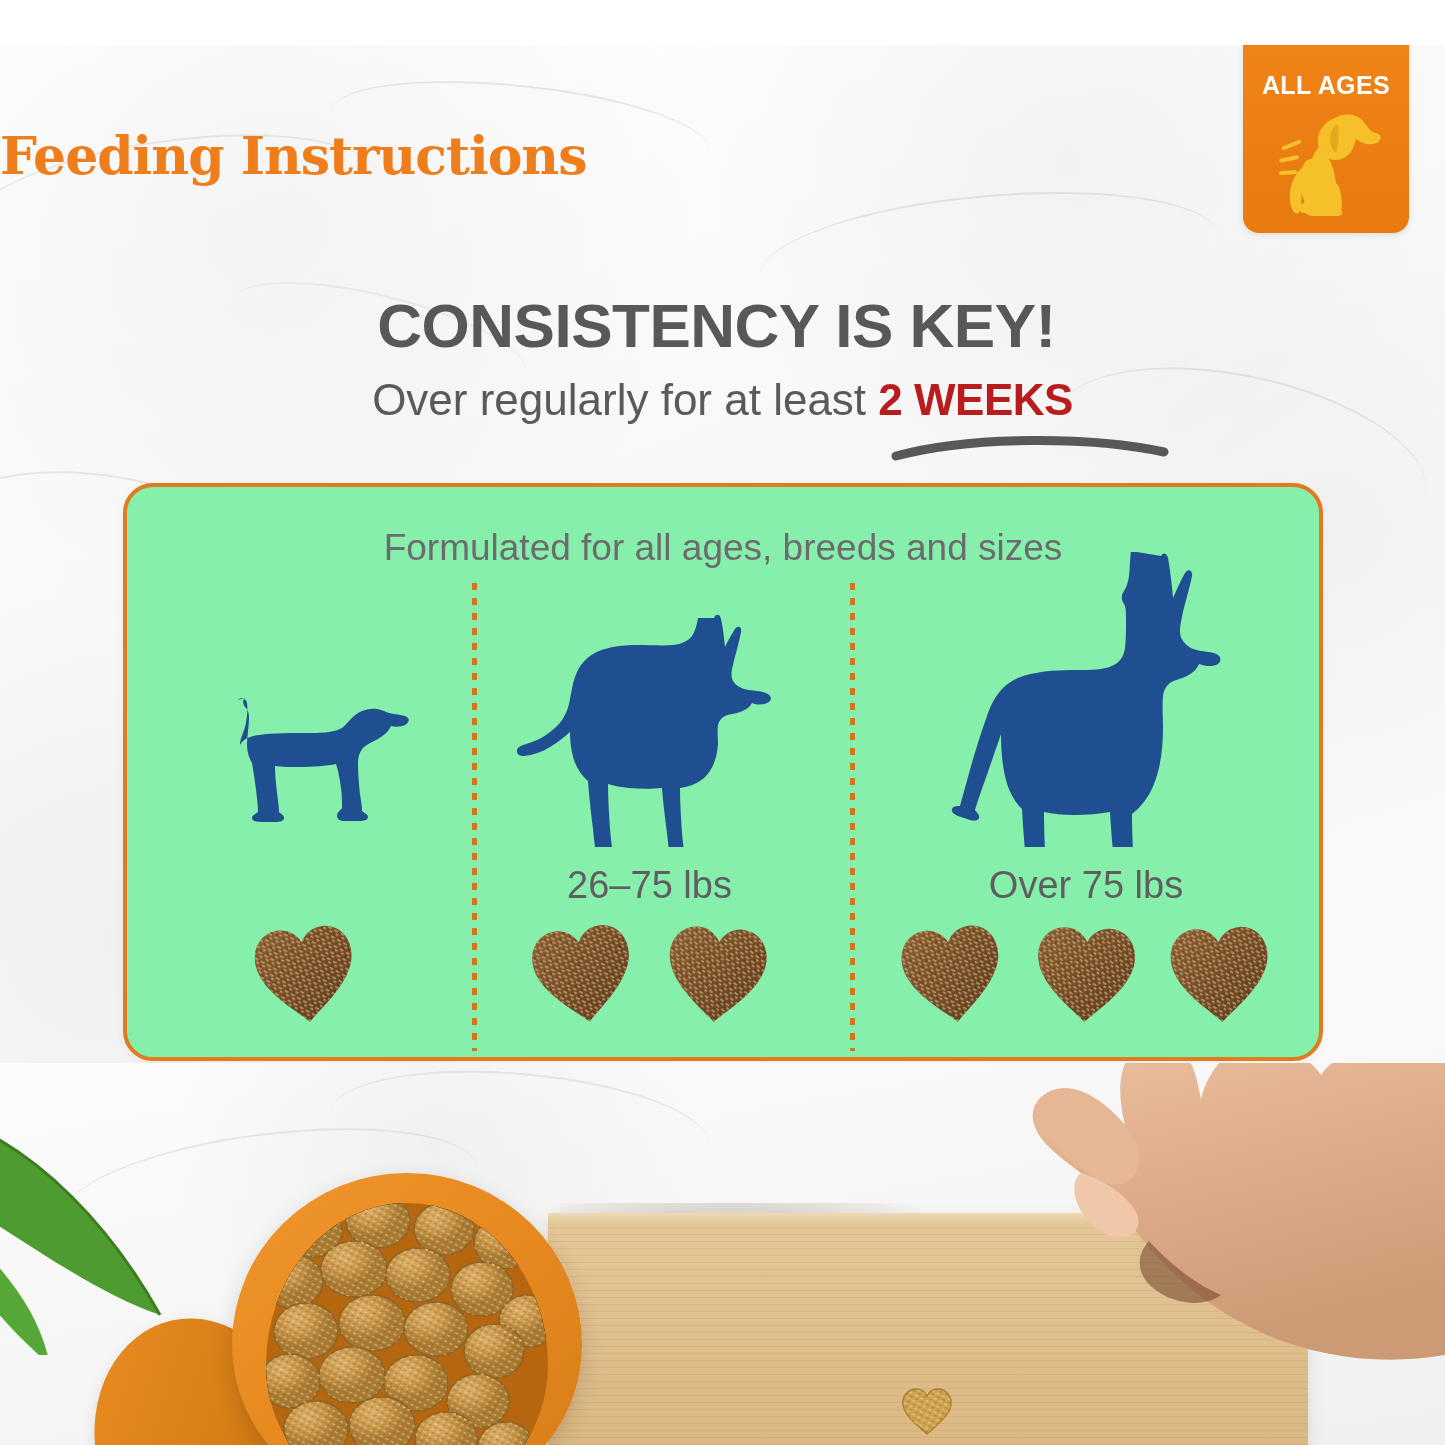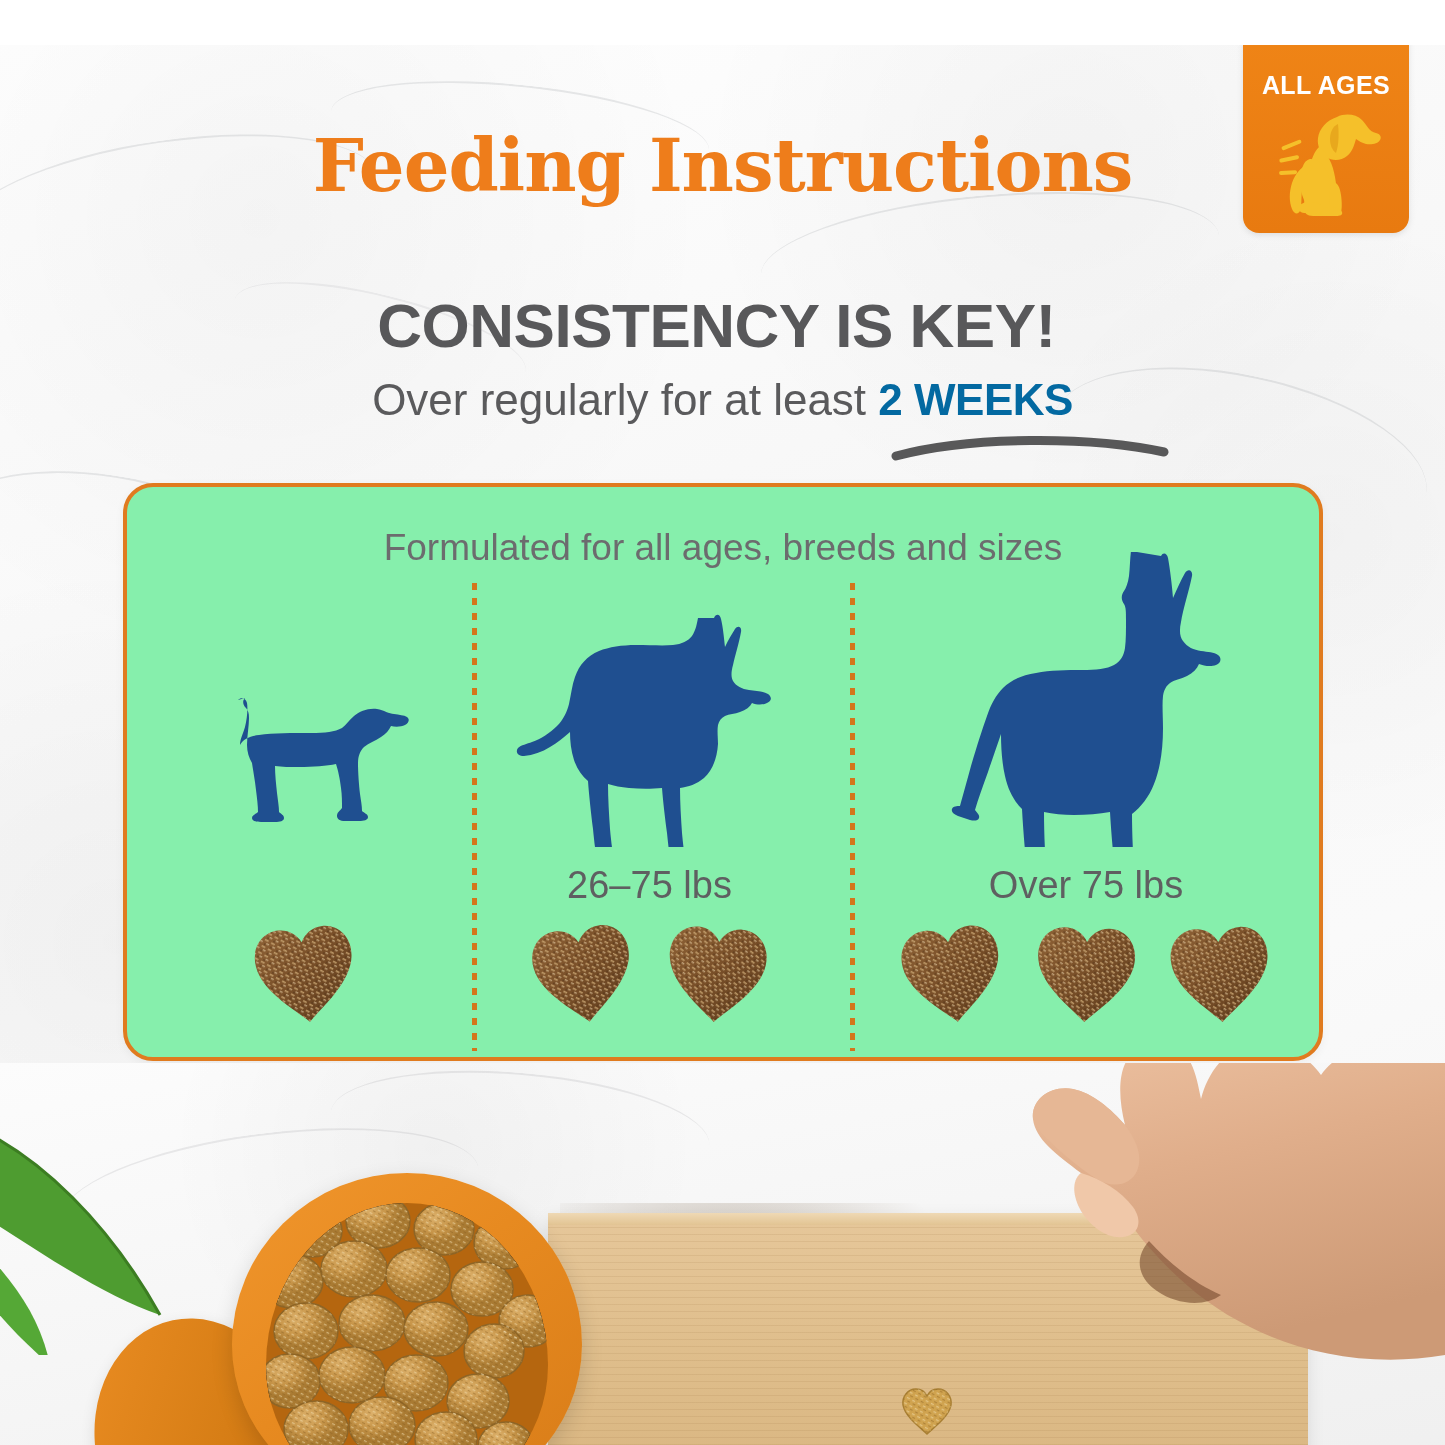--- a/index.html
+++ b/index.html
@@ -32,29 +32,29 @@
     background:linear-gradient(180deg,#ef8416 0%,#e87a10 100%);
     border-radius:0 0 16px 16px;
     box-shadow:0 2px 6px rgba(0,0,0,0.10);
     overflow:hidden;}
   .badge-label{position:absolute;left:0;right:0;top:32px;text-align:center;
     color:#ffffff;font-size:25px;font-weight:bold;letter-spacing:0.4px;
     font-family:"Liberation Sans", sans-serif;}
   .badge-dog{position:absolute;left:32px;top:64px;width:112px;height:116px;}
 
   
-  .title{position:absolute;left:0;right:0;top:85px;text-align:center;
-    color:#ee7d1b;font-size:72px;line-height:1;font-weight:bold;
+  .title{position:absolute;left:0;right:0;top:85px;
+    color:#ee7d1b;font-size:52px;line-height:1;font-weight:bold;
     font-family:"DejaVu Serif", serif;letter-spacing:-1px;}
   .subtitle{position:absolute;left:0;right:12px;top:245px;text-align:center;
     color:#58585a;font-size:62px;font-weight:bold;letter-spacing:-0.5px;
     font-family:"Liberation Sans", sans-serif;}
   .tagline-wrap{position:absolute;left:0;right:0;top:330px;text-align:center;}
   .tagline{display:inline-block;color:#5a5a5c;font-size:44px;font-weight:normal;}
-  .tagline .emph{font-weight:bold;color:#0369a1;letter-spacing:-0.5px;}
+  .tagline .emph{font-weight:bold;color:#b91c1c;letter-spacing:-0.5px;}
   .swoosh{position:absolute;left:890px;top:385px;width:280px;height:32px;}
 
   
   .card{position:absolute;left:123px;top:438px;width:1192px;height:570px;
     background:#86efac;border:4px solid #e07b1f;border-radius:30px;
     box-shadow:0 3px 10px rgba(0,0,0,0.05);}
   .card-sub{position:absolute;left:0;right:0;top:40px;text-align:center;
     color:#6c6c6e;font-size:37px;font-weight:normal;}
 
   .divider{position:absolute;top:96px;width:5px;height:468px;

